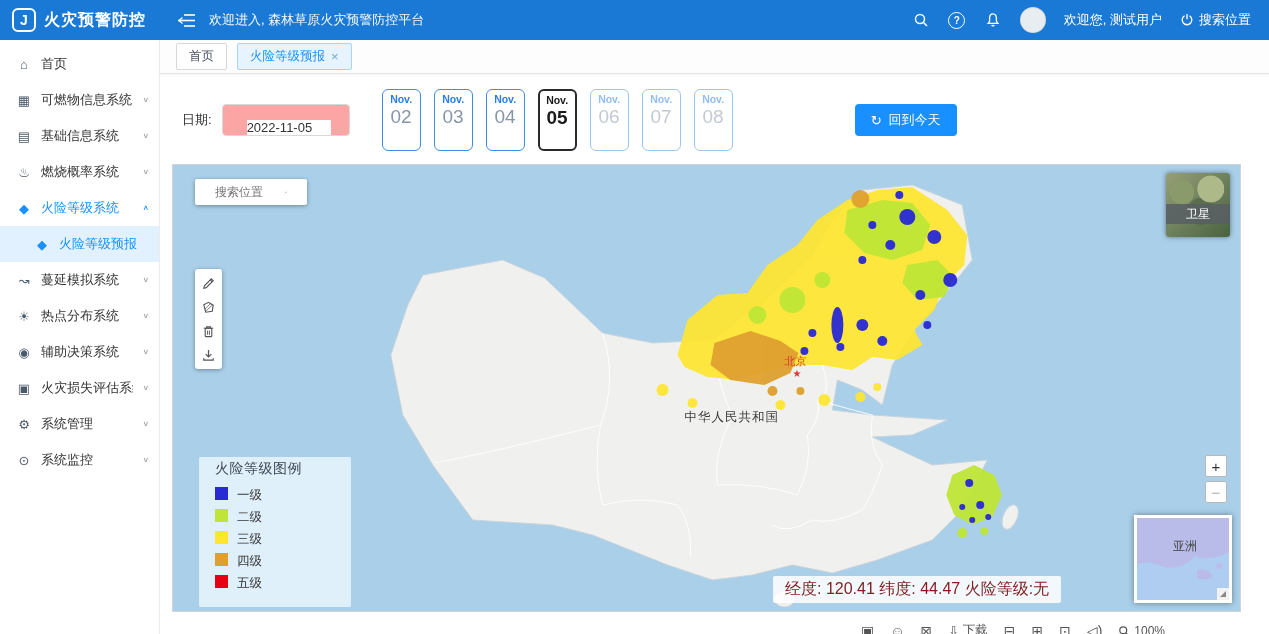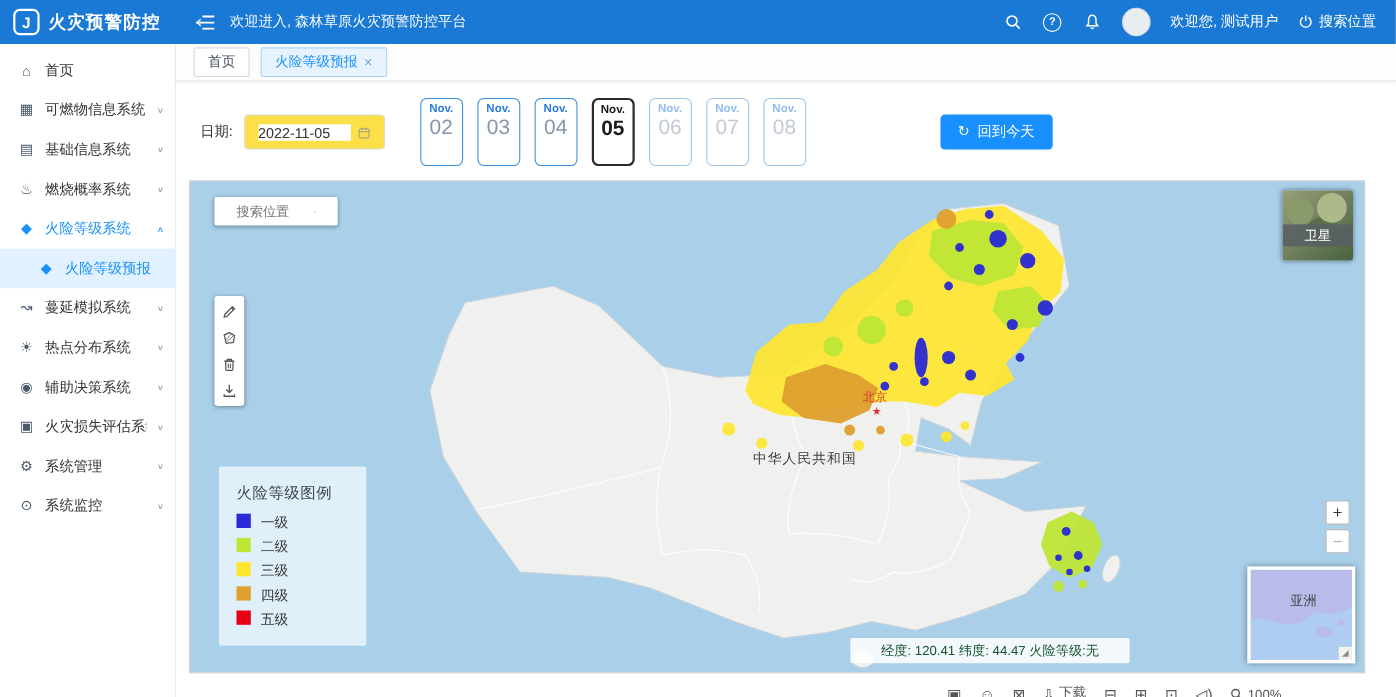--- a/index.html
+++ b/index.html
@@ -39,22 +39,22 @@
   .main{position:absolute;left:160px;top:40px;width:1109px;height:594px}
   .tags-bar{display:flex;align-items:center;height:34px;padding-left:16px;gap:10px;
     background:#fdfdfd;border-bottom:1px solid #e4e4e4;box-shadow:0 1px 3px rgba(0,0,0,.05)}
   .tag{display:flex;align-items:center;gap:6px;padding:4px 12px;border:1px solid #d8d8d8;
     background:#fff;color:#495060;font-size:12.5px;cursor:pointer;border-radius:2px}
   .tag.active{background:#e7f3ff;border-color:#a9d3f7;color:#1890ff}
   .tag-close{font-size:13px;color:#74a9d8;cursor:pointer;line-height:1}
 
   .toolbar{display:flex;align-items:center;padding:15px 20px 13px 22px}
   .date-label{margin-right:10px;white-space:nowrap}
-  .date-input{display:flex;align-items:center;width:128px;height:32px;border:1px solid #d9d9d9;
-    border-radius:4px;padding:0 12px;gap:6px;background:#fde047}
+  .date-input{display:flex;align-items:flex-end;width:128px;height:32px;border:1px solid #d9d9d9;
+    border-radius:4px;padding:0 24px;gap:6px;background:#fca5a5}
   .date-input input{border:none;outline:none;width:84px;font-size:13px;color:#333;
     font-family:"Liberation Sans","DejaVu Sans",sans-serif}
   .chips{display:flex;gap:13px;margin-left:32px}
   .chip{width:39px;padding:3px 0 20px;border:1.5px solid #3c8fe0;border-radius:6px;background:#fff;
     text-align:center;line-height:1.2;cursor:pointer}
   .chip .m{display:block;font-size:10.5px;font-weight:bold;color:#2b7de0}
   .chip .d{display:block;font-size:19px;color:#8795a8}
   .chip.selected{border:2px solid #2a2a2a}
   .chip.selected .m,.chip.selected .d{color:#1b1b1b;font-weight:bold}
   .chip.future{opacity:.5}
@@ -67,22 +67,22 @@
     overflow:hidden}
   .map-svg{position:absolute;inset:0;width:100%;height:100%}
   .map-search{position:absolute;left:22px;top:14px;display:flex;align-items:center;width:112px;
     height:26px;background:#fff;border-radius:2px;box-shadow:0 1px 4px rgba(0,0,0,.35);padding:0 20px}
   .map-search input{border:none;outline:none;flex:1;width:70px;font-size:12px;color:#333;
     font-family:"Liberation Sans","DejaVu Sans",sans-serif}
   .tools{position:absolute;left:22px;top:104px;width:27px;background:#fff;border-radius:3px;
     box-shadow:0 1px 4px rgba(0,0,0,.35);display:flex;flex-direction:column;align-items:center;
     padding:5px 0;gap:6px}
   .tool-btn{width:18px;height:18px;display:flex;align-items:center;justify-content:center;cursor:pointer}
-  .legend{position:absolute;left:26px;bottom:24px;width:134px;background:rgba(240,248,255,.78);
-    border-radius:2px;padding:16px 14px 10px 16px}
+  .legend{position:absolute;left:26px;bottom:4px;width:152px;background:rgba(240,248,255,.78);
+    border-radius:2px;padding:3px 14px 10px 16px}
   .legend-title{font-size:14px;color:#3c4654;margin-bottom:9px;letter-spacing:.5px}
   .legend-row{display:flex;align-items:flex-start;gap:9px;margin:5px 0}
   .swatch{width:13px;height:13px;flex:0 0 13px}
   .legend-label{font-size:12.5px;color:#333}
   .sat-widget{position:absolute;right:10px;top:8px;width:64px;height:64px;border-radius:3px;
     overflow:hidden;box-shadow:0 0 5px rgba(0,0,0,.45);cursor:pointer;
     background:
       radial-gradient(circle at 25% 30%,#8a9a6b 0 18%,transparent 19%),
       radial-gradient(circle at 70% 25%,#aeb98a 0 20%,transparent 21%),
       radial-gradient(circle at 55% 60%,#5d6e4e 0 26%,transparent 27%),
@@ -90,21 +90,21 @@
   .sat-label{position:absolute;bottom:13px;left:0;right:0;height:20px;background:rgba(88,94,100,.85);
     color:#fff;font-size:12px;display:flex;align-items:center;justify-content:center}
   .zoom-wrap{position:absolute;right:13px;top:290px;display:flex;flex-direction:column;gap:4px}
   .zoom-btn{width:22px;height:22px;background:#fff;border:1px solid #b9b9b9;border-radius:2px;
     display:flex;align-items:center;justify-content:center;font-size:15px;color:#333;cursor:pointer}
   .zoom-btn.out{color:#aaa}
   .overview{position:absolute;right:8px;bottom:8px;width:98px;height:88px;border:3px solid #fff;
     box-shadow:0 0 6px rgba(0,0,0,.4);cursor:pointer;background:#b5d4f0}
   .overview svg{width:100%;height:100%;display:block}
   .coord-pill{position:absolute;left:600px;bottom:8px;background:rgba(255,255,255,.85);
-    border-radius:2px;padding:3px 28px;font-size:12px;color:#14532d;white-space:nowrap}
+    border-radius:2px;padding:3px 12px;font-size:16px;color:#7f1d1d;white-space:nowrap}
 
   
   .statusbar{display:flex;align-items:center;justify-content:flex-end;gap:16px;
     padding:4px 104px 0 0;color:#555}
   .sb-ico{font-size:14px;line-height:1;cursor:pointer;color:#555}
   .sb-download{display:flex;align-items:center;gap:4px;font-size:12.5px;cursor:pointer}
   .sb-zoom{display:flex;align-items:center;gap:4px;font-size:12px;cursor:pointer}
 </style>
 </head>
 <body>

